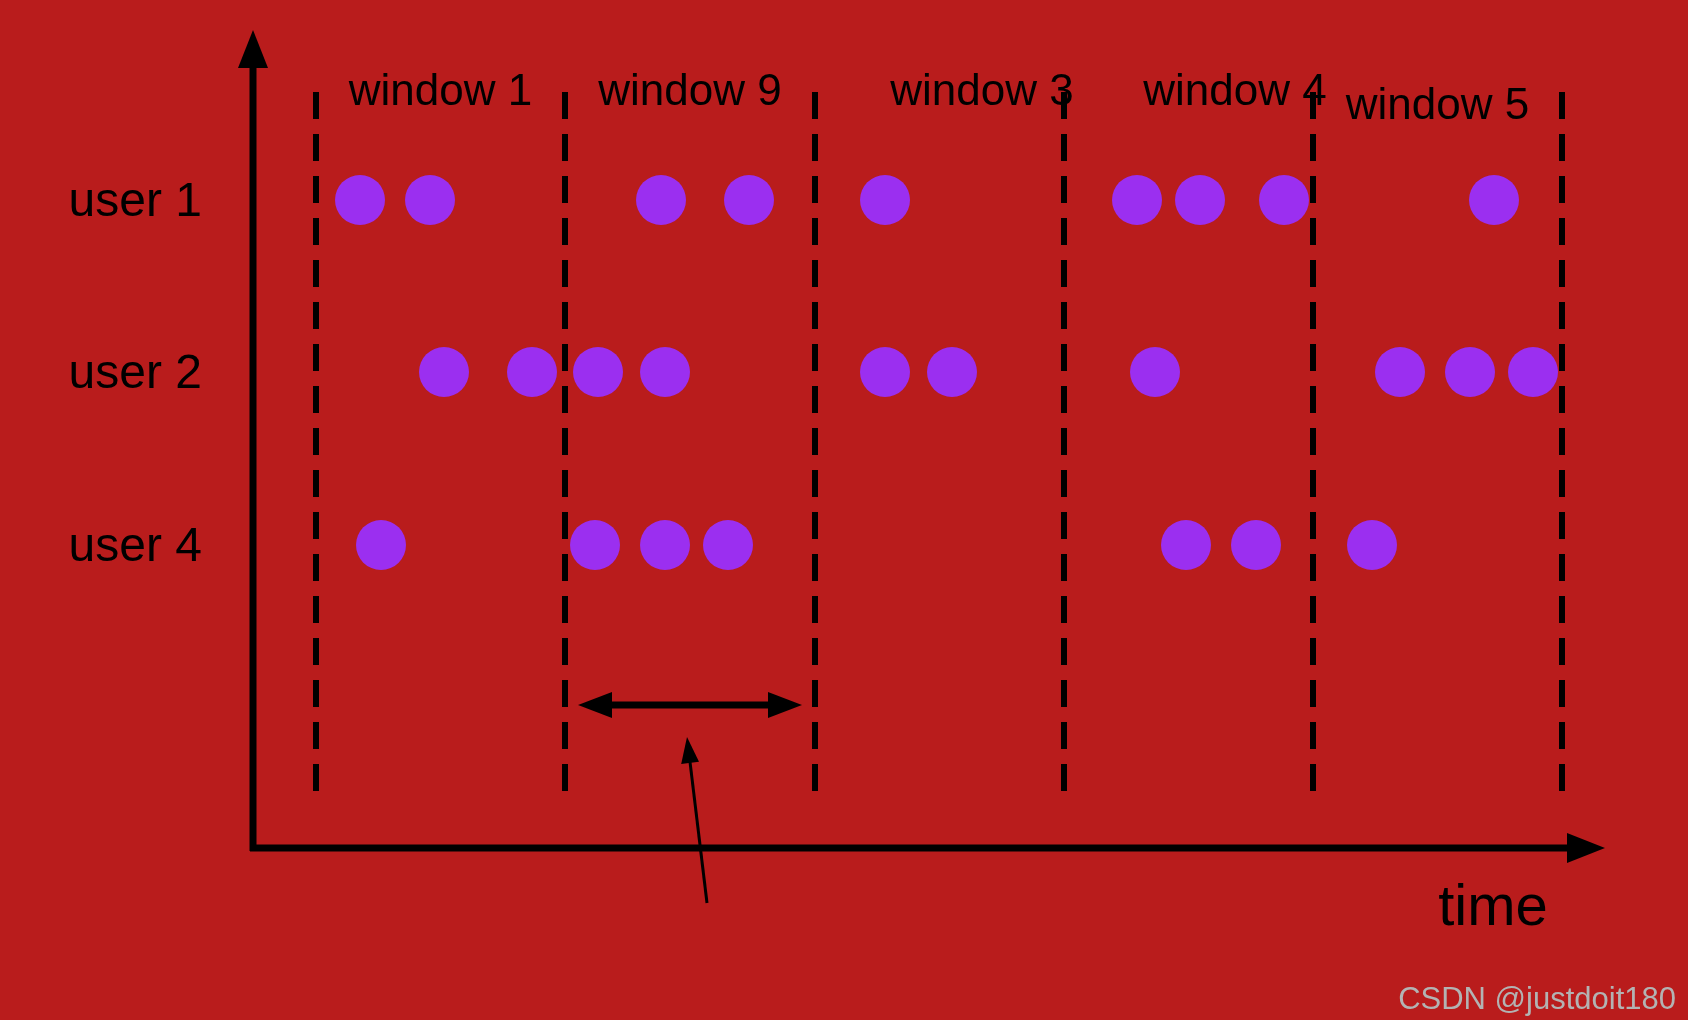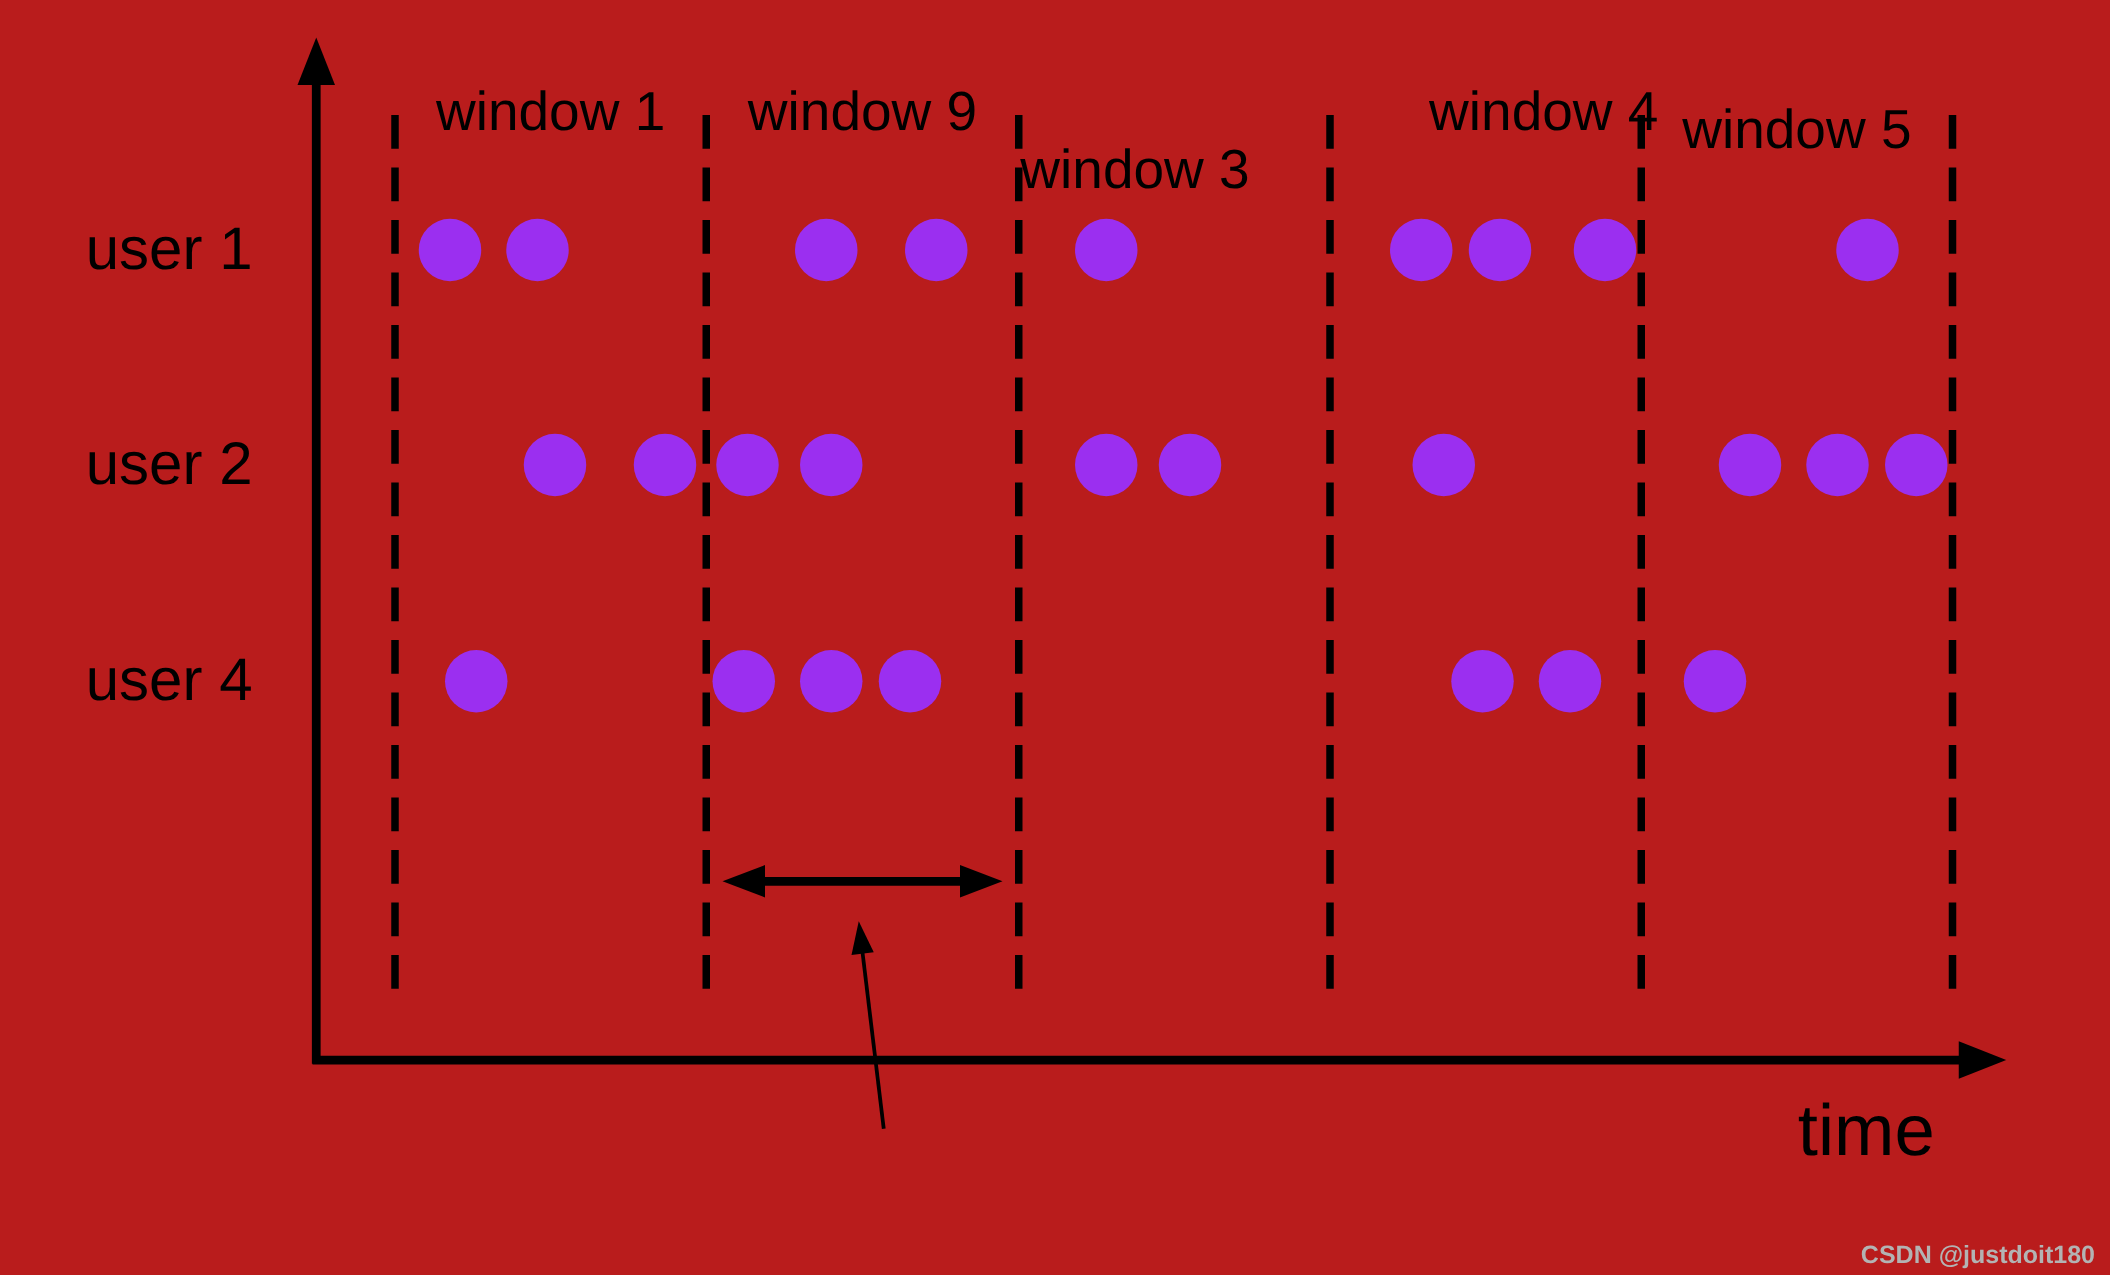--- a/index.html
+++ b/index.html
@@ -26,23 +26,22 @@
     white-space:nowrap;
     transform:translateY(-50%);
     line-height:1;
   }
   .time-label{font-size:58px;}
   .size-label{font-size:44px;}
   .watermark{
     position:absolute;
     right:12px;
     bottom:6px;
-    font-size:20px;
+    font-size:31px;
     line-height:1;
-    font-weight:bold;
   }
 </style>
 </head>
 <body>
 
 <div class="canvas">
   <svg id="fig-svg" width="1688" height="1020" viewBox="0 0 1688 1020">
       <line x1="253" y1="62" x2="253" y2="851" stroke="#000000" stroke-width="7"></line>
       <polygon points="253 30 268 68 238 68" fill="#000000"></polygon>
       <line x1="250" y1="848" x2="1573" y2="848" stroke="#000000" stroke-width="7"></line>
@@ -81,21 +80,21 @@
       <circle cx="1372" cy="545" r="25" fill="#9b2ff0"></circle>
       <line x1="606" y1="705" x2="774" y2="705" stroke="#000000" stroke-width="7"></line>
       <polygon points="578 705 612 692 612 718" fill="#000000"></polygon>
       <polygon points="802 705 768 718 768 692" fill="#000000"></polygon>
       <line x1="707" y1="903" x2="689.1531038864129" y2="754.8707622572266" stroke="#000000" stroke-width="3"></line>
       <polygon points="687 737 699 761.7 681.2 763.9" fill="#000000"></polygon>
     </svg>
   <div id="labels-layer">
       <div class="txt window-label" style="left: 440.5px; top: 90px;">window 1</div>
       <div class="txt window-label" style="left: 690px; top: 90px;">window 9</div>
-      <div class="txt window-label" style="left: 908px; top: 90px; margin-top: 46px;">window 3</div>
+      <div class="txt window-label" style="left: 982px; top: 90px;">window 3</div>
       <div class="txt window-label" style="left: 1235px; top: 90px;">window 4</div>
       <div class="txt window-label" style="left: 1437.5px; top: 104px;">window 5</div>
       <div class="user-label" style="right: 1486px; top: 200px;">user 1</div>
       <div class="user-label" style="right: 1486px; top: 372px;">user 2</div>
       <div class="user-label" style="right: 1486px; top: 545px;">user 4</div>
     </div>
   <div class="txt time-label" id="time-label" style="left: 1493px; top: 905px;">time</div>
   <div class="watermark" id="watermark" style="color: rgb(179, 179, 179);">CSDN @justdoit180</div>
 </div>
 

